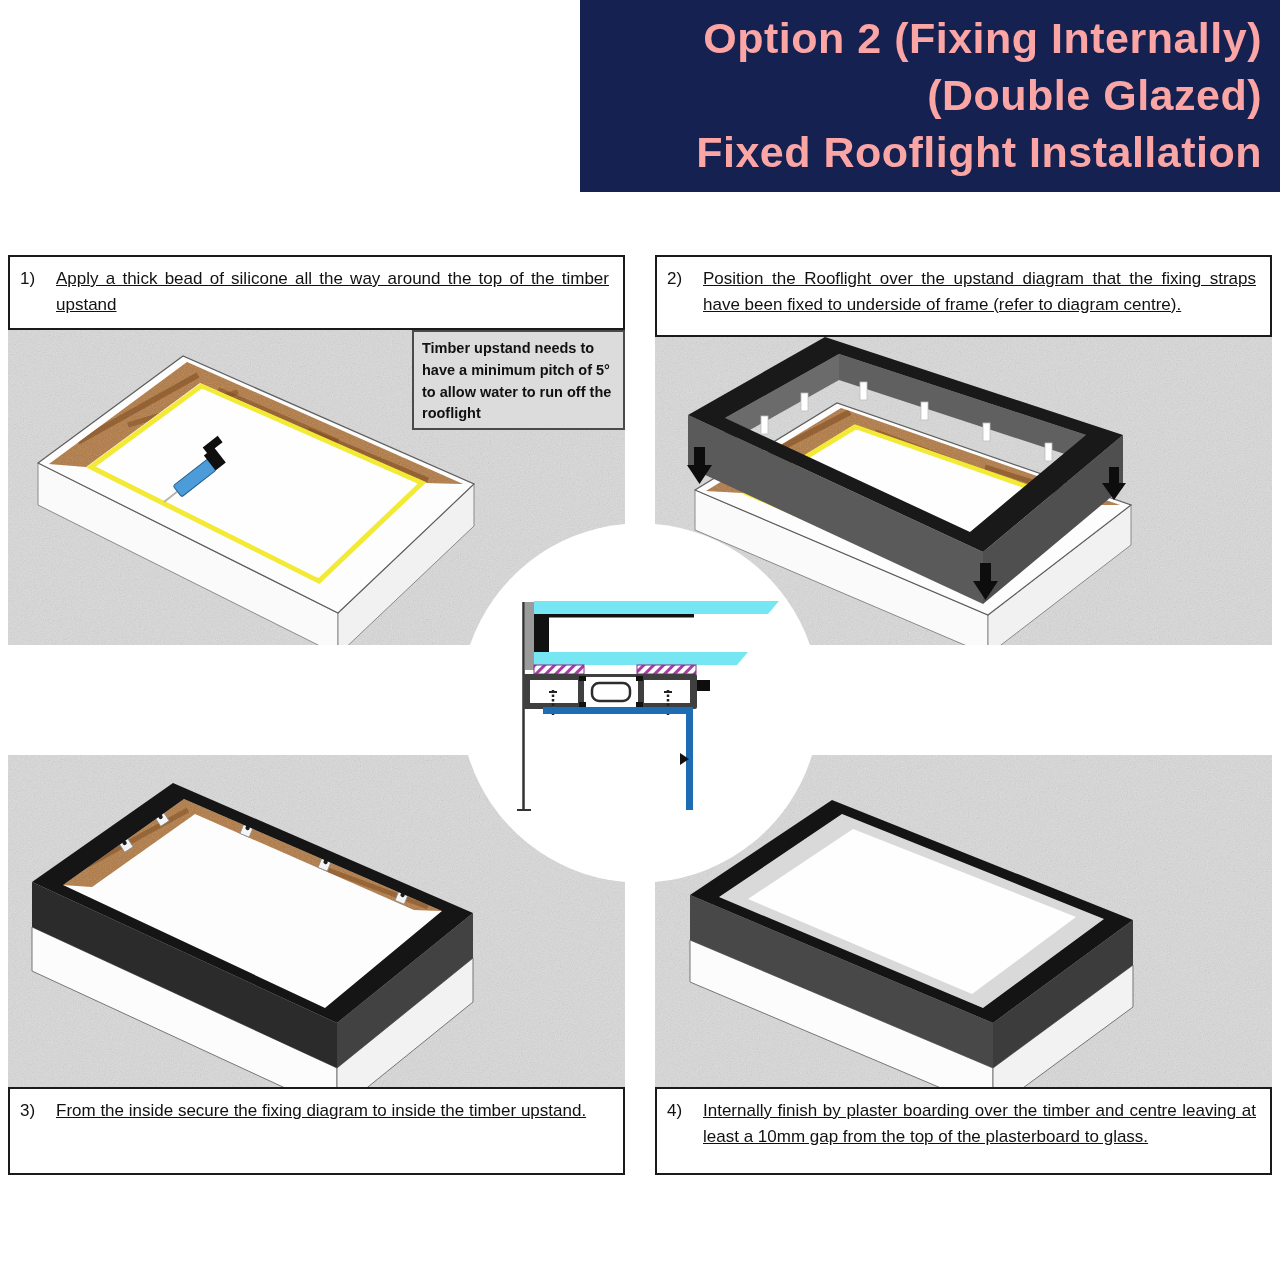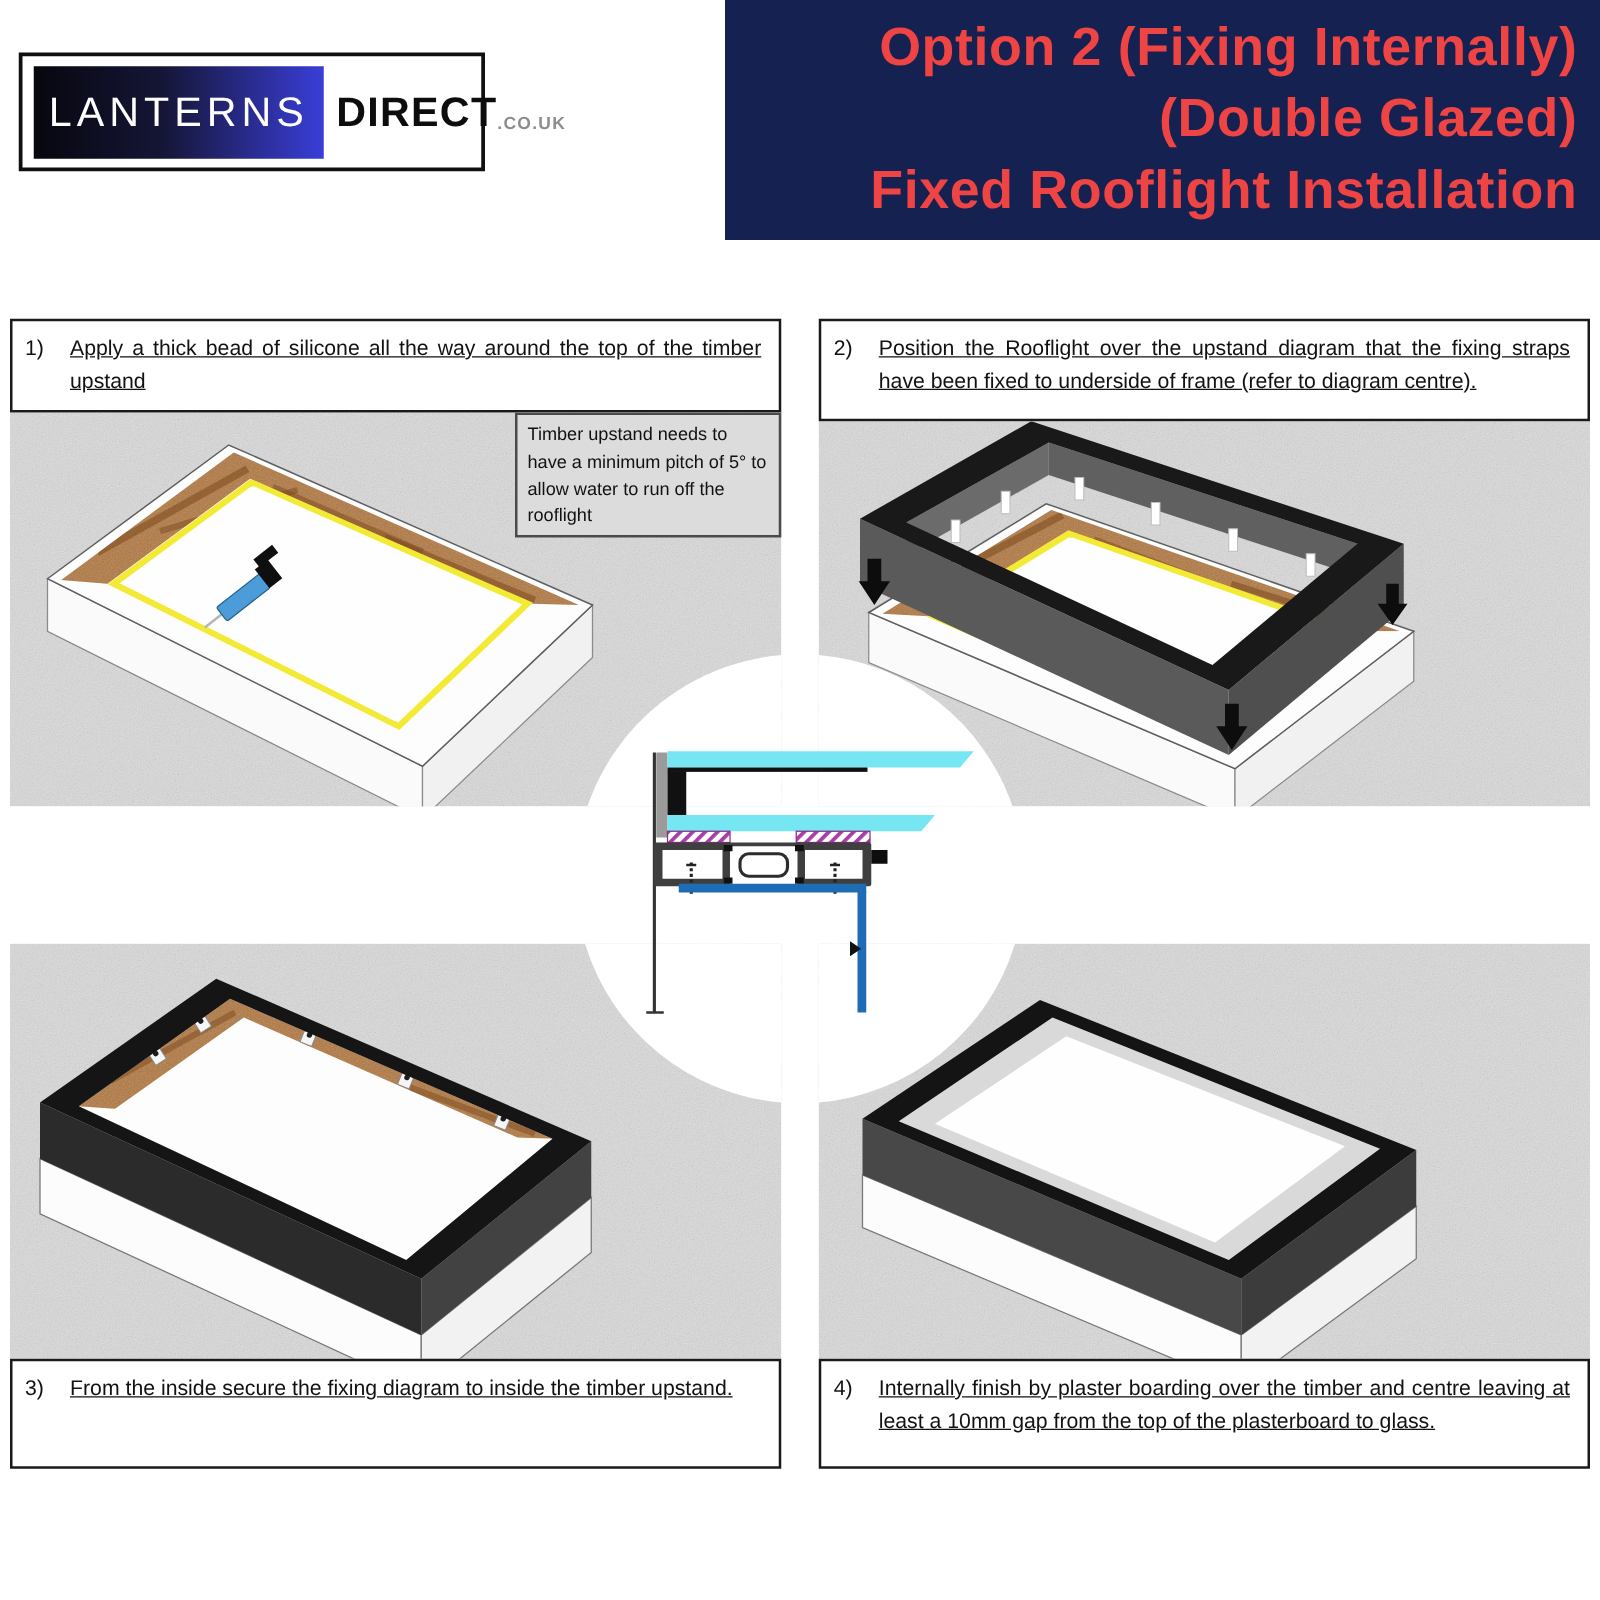--- a/index.html
+++ b/index.html
@@ -8,35 +8,35 @@
   
   .logo{position:absolute;left:15px;top:42px;width:373px;height:95px;background:#fff;
         border:3px solid #101010;display:flex;align-items:center;box-sizing:border-box;z-index:4;}
   .logo-grad{height:74px;margin-left:9px;display:flex;align-items:center;padding:0 12px;
         background:linear-gradient(90deg,#07070f 0%,#151637 45%,#3a3ed8 100%);}
   .logo-lanterns{color:#ffffff;font-size:33px;font-weight:400;letter-spacing:4px;}
   .logo-direct{color:#0d0d0d;font-size:33px;font-weight:800;letter-spacing:1px;margin-left:10px;}
   .logo-suffix{color:#8d8d8d;font-size:14px;font-weight:700;letter-spacing:1px;align-self:center;margin-top:16px;}
   
   .banner{position:absolute;left:580px;top:0;width:700px;height:192px;background:#152150;
-        color:#ef4444;text-align:right;box-sizing:border-box;padding:10px 18px 0 0;z-index:4;}
+        color:#fca5a5;text-align:right;box-sizing:border-box;padding:10px 18px 0 0;z-index:4;}
   .banner div{font-size:43px;line-height:57px;font-weight:600;letter-spacing:0.5px;}
   
   .stepbox{position:absolute;background:#ffffff;border:2px solid #1a1a1a;box-sizing:border-box;
         display:flex;align-items:flex-start;padding:9px 14px 0 10px;font-size:17px;line-height:1.5;z-index:3;}
   .stepnum{flex:none;width:36px;font-weight:400;}
   .steptext{flex:1;text-align:justify;text-decoration:underline;}
   #step1{left:8px;top:255px;width:617px;height:75px;}
   #step2{left:655px;top:255px;width:617px;height:82px;}
   #step3{left:8px;top:1087px;width:617px;height:88px;}
   #step4{left:655px;top:1087px;width:617px;height:88px;}
   
   .notebox{position:absolute;left:412px;top:330px;width:213px;height:100px;background:#dcdcdc;
         border:2px solid #4a4a4a;box-sizing:border-box;font-size:14.5px;line-height:1.5;
-        padding:6px 8px;z-index:5;}
+        padding:6px 8px;z-index:5;font-weight:bold;}
   
   svg.diag{position:absolute;z-index:1;}
   svg.center{position:absolute;left:440px;top:540px;z-index:2;}
 </style>
 </head>
 <body>
 
 <div class="page">
 
   <svg class="diag" style="left:8px;top:330px;" width="617" height="315" viewBox="0 0 617 315">
@@ -235,27 +235,20 @@
       <g>
         <line x1="668" y1="690" x2="668" y2="717" stroke="#222" stroke-width="2.5" stroke-dasharray="2.5,2"></line>
         <line x1="664" y1="692" x2="672" y2="692" stroke="#222" stroke-width="2"></line>
       </g>
       <rect x="543" y="707" width="150" height="7" fill="#1e6db4"></rect>
       <rect x="686" y="713" width="7" height="97" fill="#1e6db4"></rect>
       <polygon points="680,753 689,759 680,765" fill="#111"></polygon>
     </g>
   </svg>
 
-  <div class="logo">
-    <div class="logo-grad">
-      <span class="logo-lanterns">LANTERNS</span>
-    </div>
-    <span class="logo-direct">DIRECT</span>
-    <span class="logo-suffix">.CO.UK</span>
-  </div>
 
   <div class="banner">
     <div>Option 2 (Fixing Internally)</div>
     <div>(Double Glazed)</div>
     <div>Fixed Rooflight Installation</div>
   </div>
 
   <div class="stepbox" id="step1">
     <span class="stepnum">1)</span>
     <div class="steptext">Apply a thick bead of silicone all the way around the top of the timber upstand</div>

